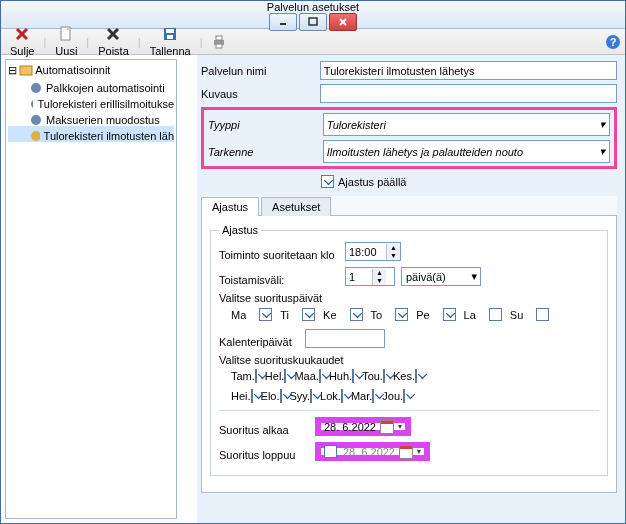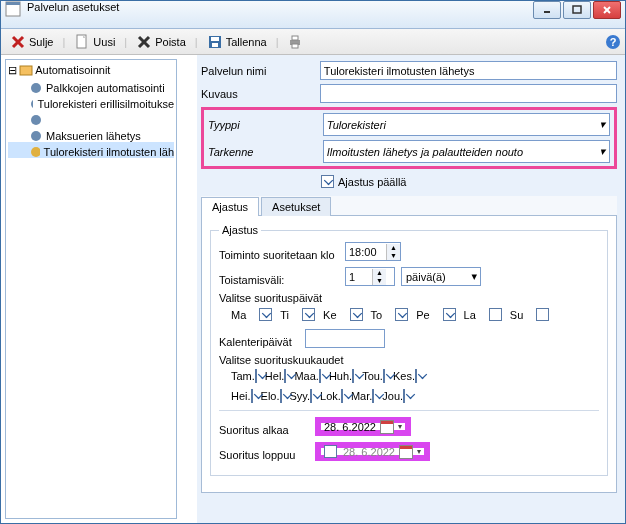--- a/index.html
+++ b/index.html
@@ -1,26 +1,26 @@
 <!DOCTYPE html>
 <html><head>
 <meta charset="utf-8">
 <style>
   * { box-sizing: border-box; font-family: "Segoe UI", Tahoma, sans-serif; font-size: 11px; }
   body { margin: 0; background: #fff; }
   .window { width: 626px; height: 524px; border: 1px solid #3a6ea5; background: #fff; position: relative; }
-  .titlebar { height: 28px; background: linear-gradient(#f5f9fd,#dbe9f7); display: flex; padding: 0 4px; border-bottom: 1px solid #9fb9d7; }
+  .titlebar { height: 28px; background: linear-gradient(#f5f9fd,#dbe9f7); display: flex; align-items: center; padding: 0 4px; border-bottom: 1px solid #9fb9d7; flex-direction: column; }
   .titlebar .appicon { width: 16px; height: 16px; margin-right: 6px; }
   .titlebar .title { flex: 1; color: #000; }
   .winbtns { display: flex; gap: 2px; }
   .winbtn { width: 28px; height: 18px; border: 1px solid #6a8bb0; border-radius: 2px; background: linear-gradient(#f0f6fc,#cfe1f3); position: relative; }
   .winbtn.close { background: linear-gradient(#f07070,#d64040); border-color: #a03030; }
   .winbtn svg { position: absolute; top: 50%; left: 50%; transform: translate(-50%,-50%); }
   .toolbar { height: 26px; background: linear-gradient(#f6f6f6,#e8e8e8); border-bottom: 1px solid #c0c0c0; display: flex; align-items: center; padding: 0 4px; gap: 4px; }
-  .tbtn { display: flex; align-items: center; gap: 3px; padding: 2px 4px; border: 1px solid transparent; }
+  .tbtn { display: flex; align-items: center; gap: 3px; padding: 2px 4px; border: 1px solid transparent; flex-direction: column; }
   .tbtn .ic { width: 16px; height: 16px; }
   .helpicon { margin-left: auto; width: 16px; height: 16px; }
   .body { display: flex; height: calc(100% - 54px); }
   .tree { width: 172px; border: 1px solid #9fb9d7; margin: 4px; padding: 2px; overflow: hidden; background: #fff; }
   .tree-root { color: #000; }
   .tree-line { display: flex; align-items: center; gap: 2px; height: 16px; white-space: nowrap; }
   .tree-child { padding-left: 22px; display: flex; align-items: flex-end; gap: 4px; height: 16px; white-space: nowrap; }
   .tree .sel { background: #cce4ff; }
   .content { flex: 1; padding: 6px 8px 8px 4px; background: #e9f1fb; overflow: hidden; margin-left: 16px; }
   .form-row { display: flex; align-items: center; margin-bottom: 4px; }
@@ -153,26 +153,21 @@
       <div class="tree-child">
           <svg width="12" height="12">
             <circle cx="6" cy="6" r="5" fill="#6a8bb0"></circle>
           </svg>
           <span>Tulorekisteri erillisilmoitukse</span>
         </div>
       <div class="tree-child">
           <svg width="12" height="12">
             <circle cx="6" cy="6" r="5" fill="#6a8bb0"></circle>
           </svg>
-        </div>
-      <div class="tree-child">
-          <svg width="12" height="12">
-            <circle cx="6" cy="6" r="5" fill="#6a8bb0"></circle>
-          </svg>
-          <span>Maksuerien lähetys</span>
+          <span>Maksuerien muodostus</span>
         </div>
       <div class="tree-child sel">
           <svg width="12" height="12">
             <circle cx="6" cy="6" r="5" fill="#e0b040"></circle>
           </svg>
           <span>Tulorekisteri ilmotusten läh</span>
         </div>
     </div>
 
     <div class="content">

